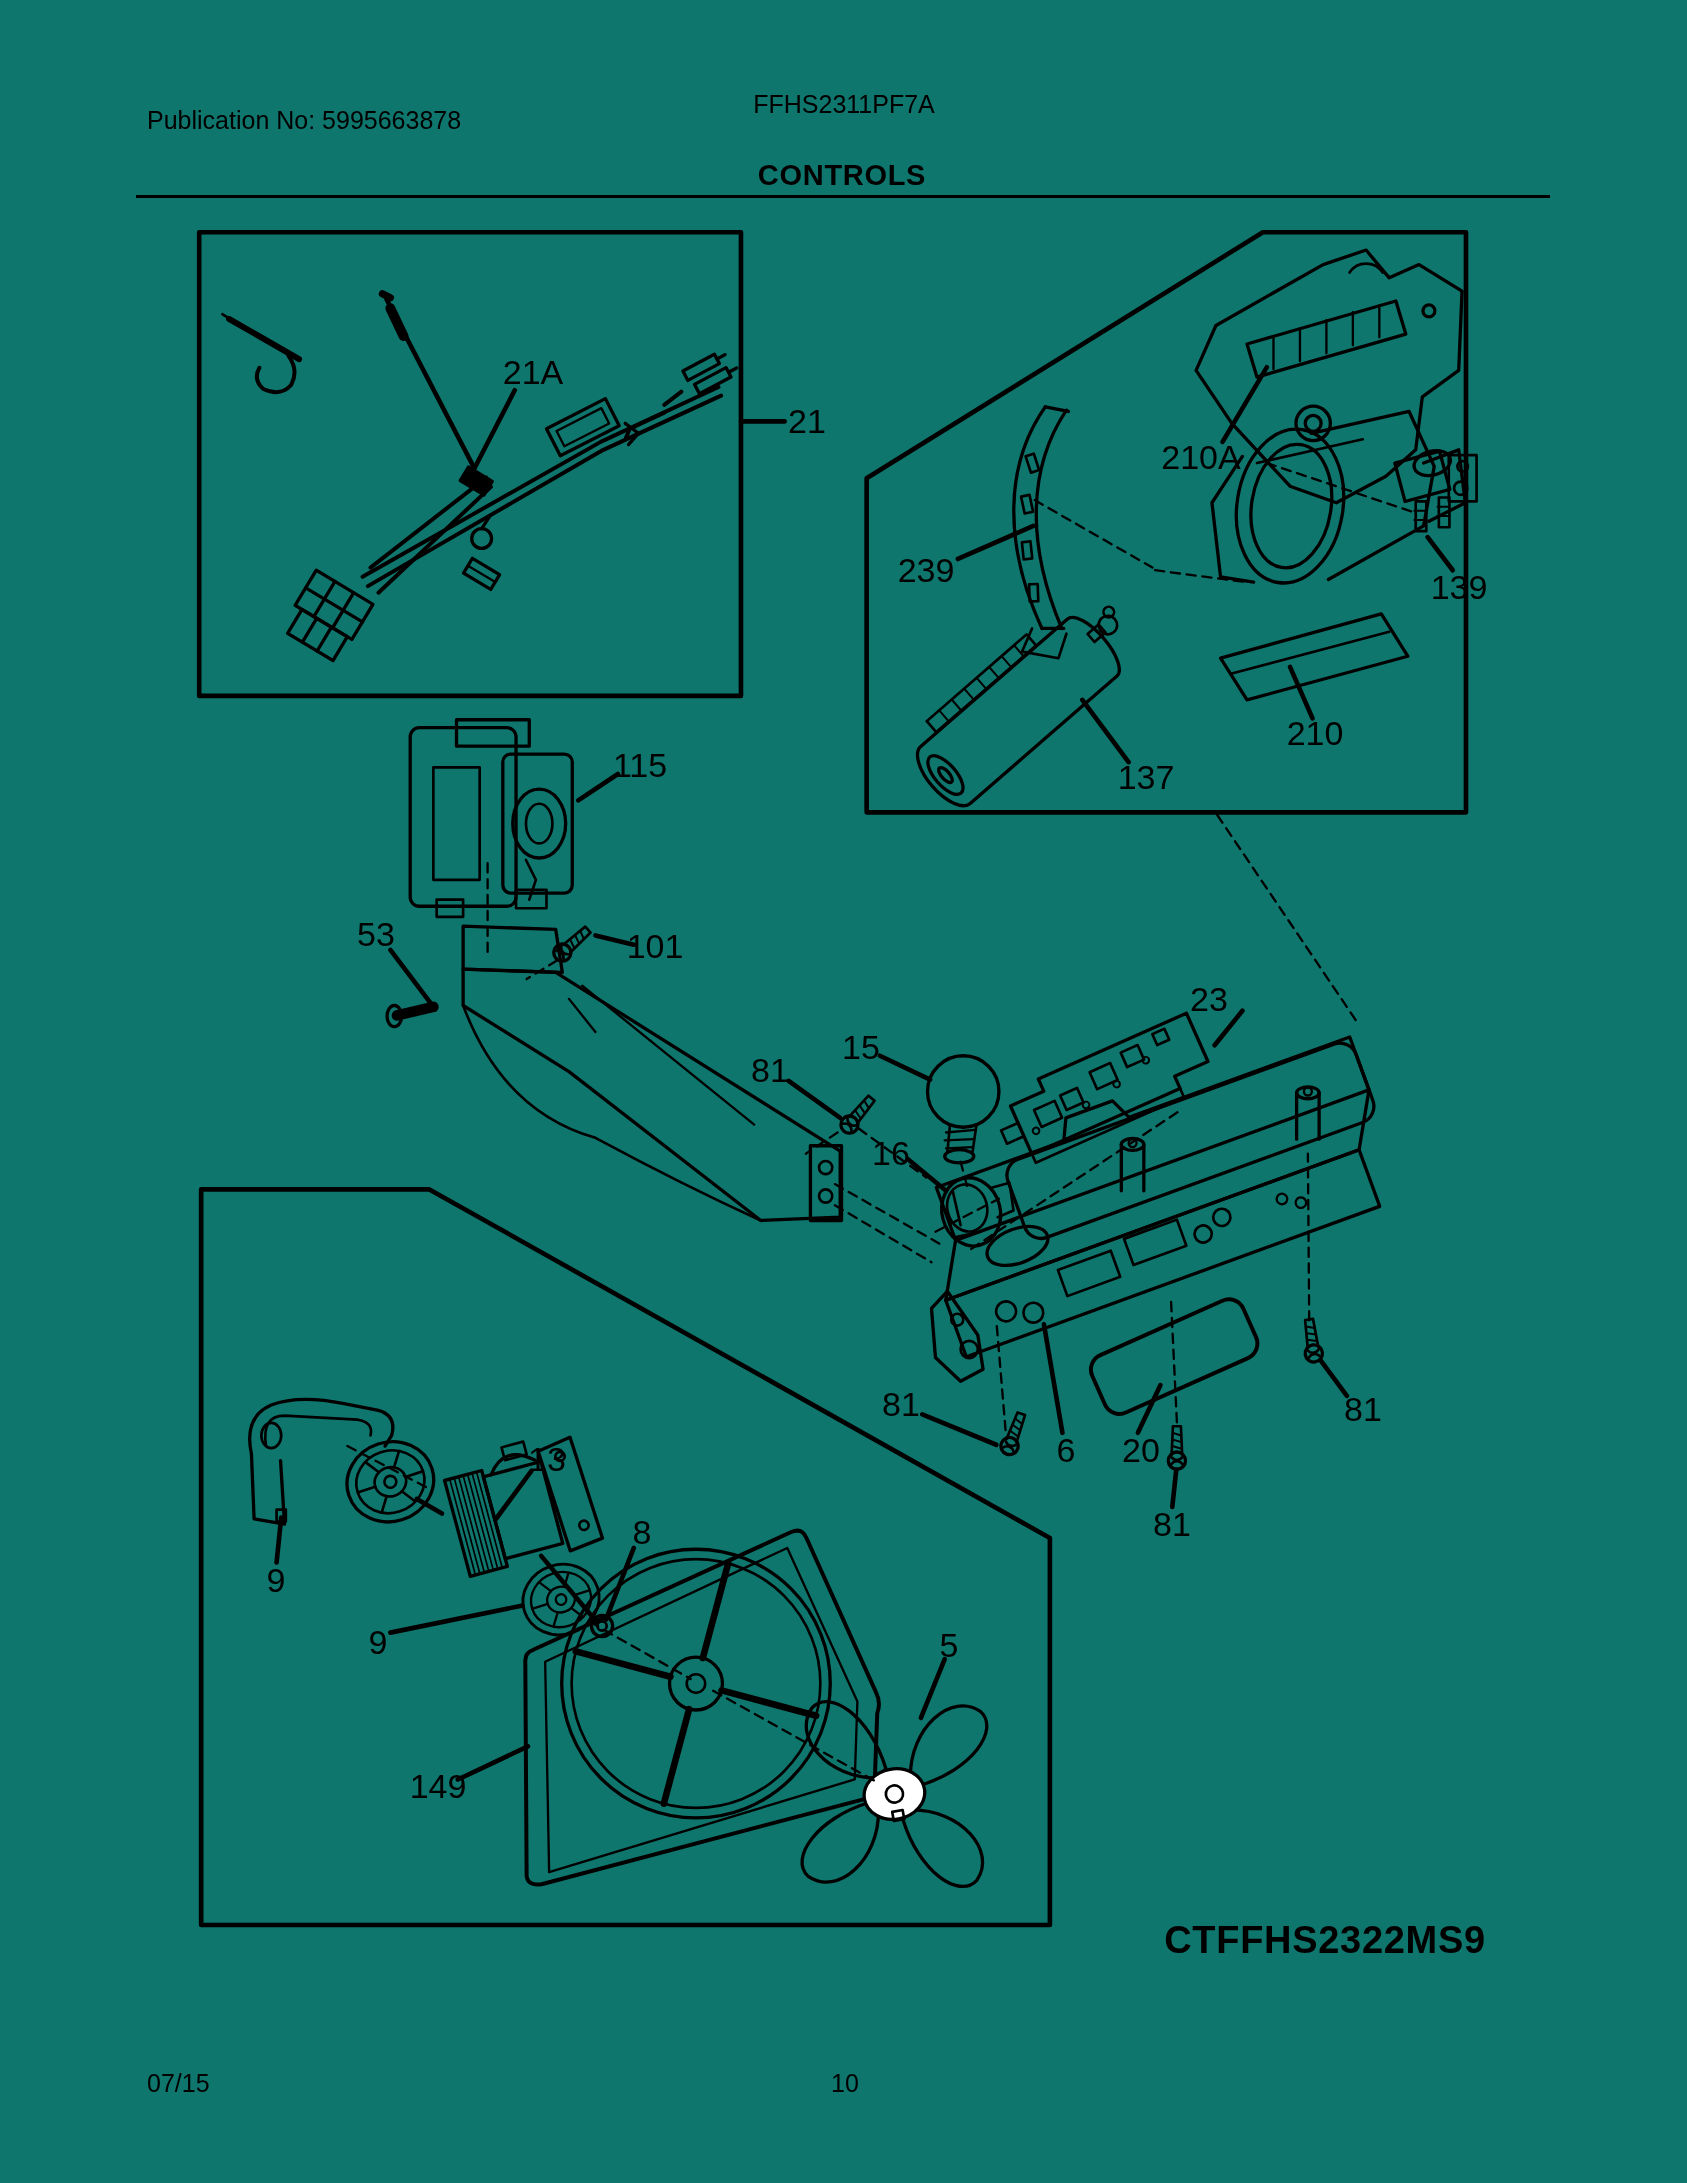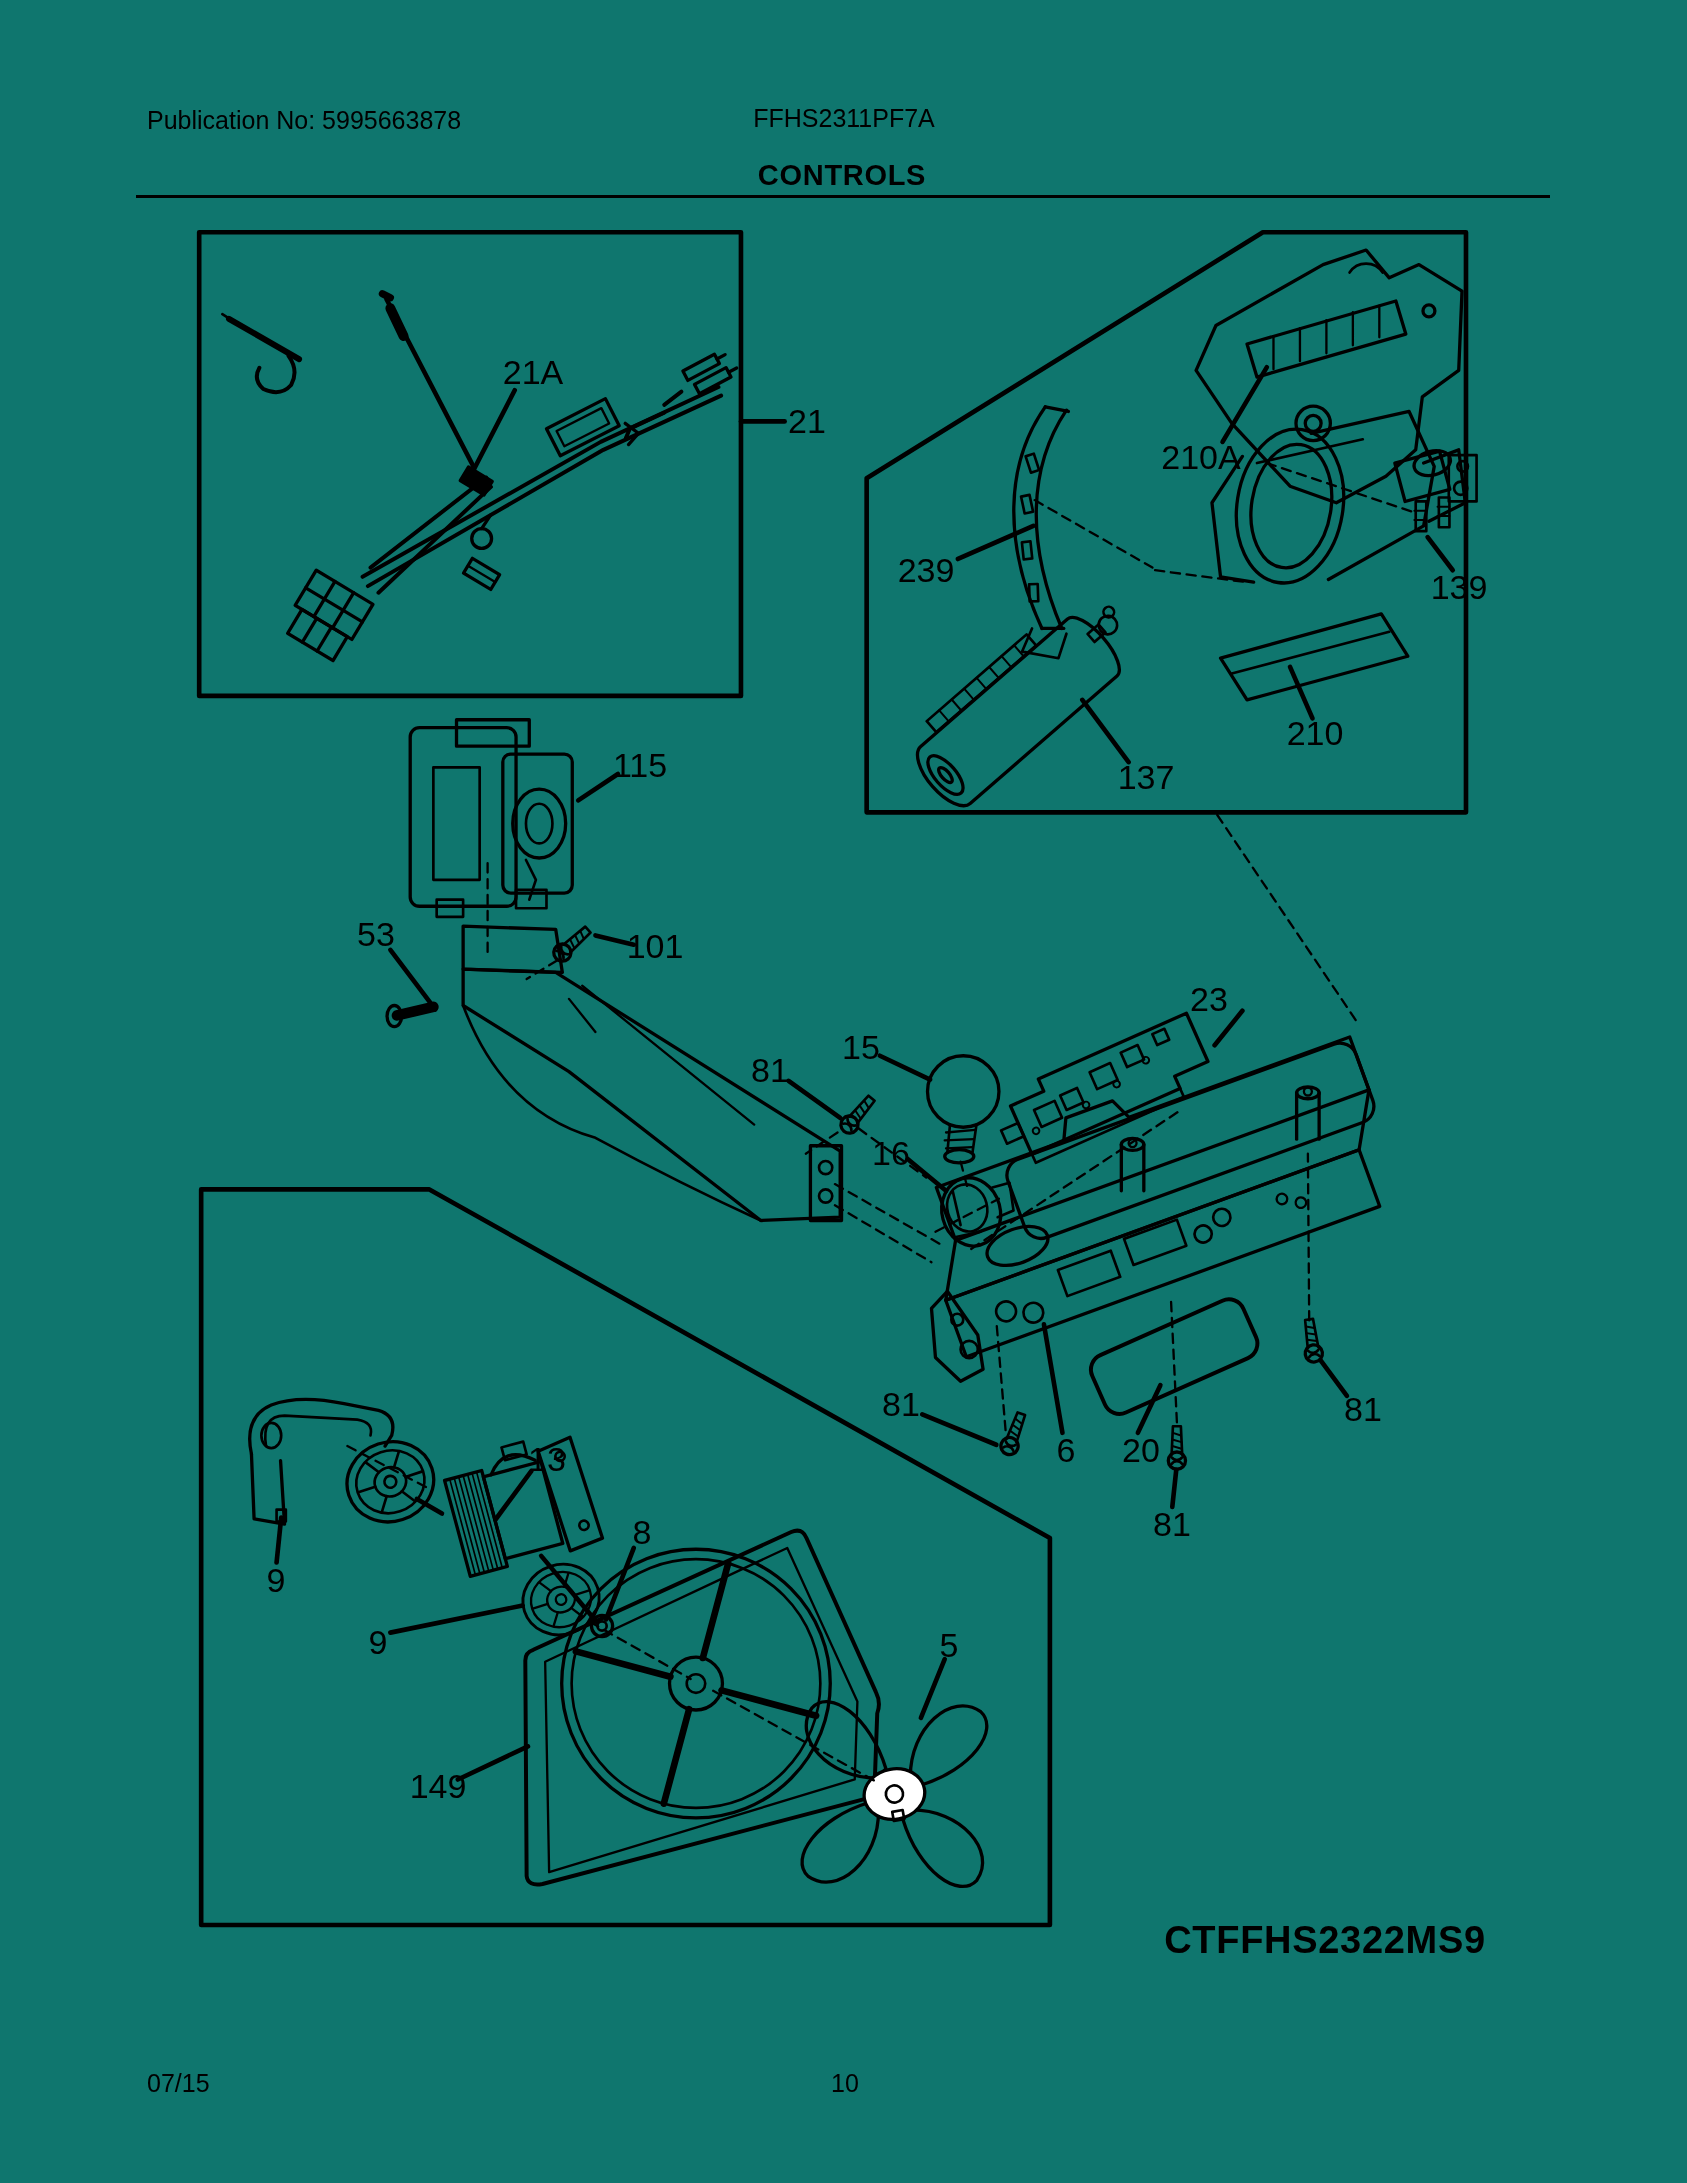--- a/index.html
+++ b/index.html
@@ -27,21 +27,21 @@
   .ftr{position:absolute;font-size:25px;white-space:nowrap;}
   svg.art{position:absolute;left:0;top:0;}
   svg.art *{stroke-linecap:round;stroke-linejoin:round;}
 </style>
 </head>
 <body>
 
 <div class="page">
 
   <div class="hdr-text" style="left:147px;top:106px">Publication No: 5995663878</div>
-  <div class="hdr-text centered" style="left:844px;top:118px">FFHS2311PF7A</div>
+  <div class="hdr-text centered" style="left:844px;top:104px">FFHS2311PF7A</div>
   <div class="page-title">CONTROLS</div>
   <div class="rule"></div>
 
   <svg class="art" width="1687" height="2183" viewBox="0 0 2550 3300" fill="none" stroke="#000" stroke-width="5">
     <defs>
       <g id="screw">
         <circle cx="0" cy="0" r="13"></circle>
         <path d="M-8,-5 A10,10 0 0,0 8,-5 M-8,5 A10,10 0 0,1 8,5" stroke-width="4"></path>
         <path d="M-8,9 L-6,52 L6,52 L8,9" stroke-width="4"></path>
         <path d="M-7,18 L7,22 M-7,28 L7,32 M-6,38 L6,42" stroke-width="3"></path>

